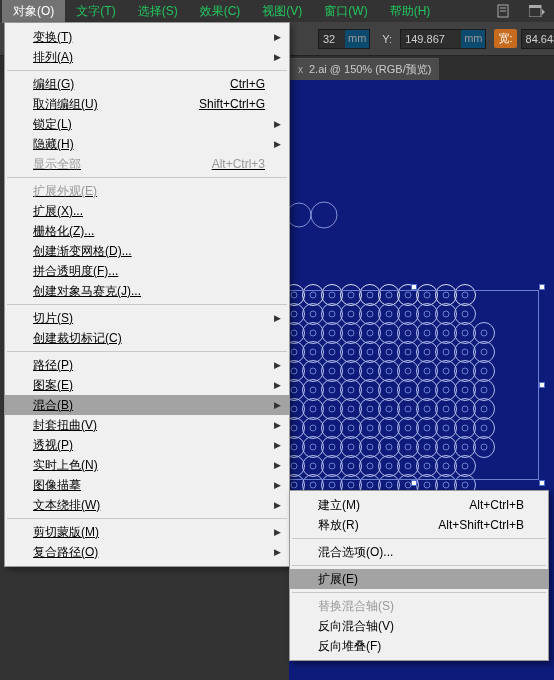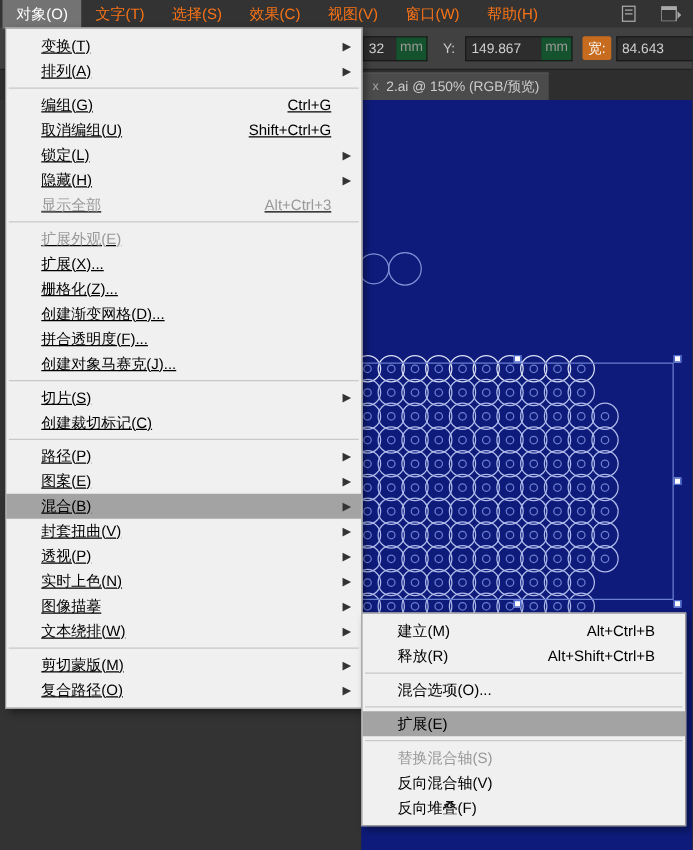--- a/index.html
+++ b/index.html
@@ -15,21 +15,21 @@
   }
   .menubar {
     display: flex;
     height: 22px;
     background: #333333;
     align-items: center;
     padding-left: 2px;
   }
   .menubar-item {
     padding: 3px 11px;
-    color: #f97316;
+    color: #22c55e;
     cursor: default;
   }
   .menubar-item.active {
     background: #737373;
     color: #fff;
   }
   .menubar-spacer { flex: 1; }
   .menubar-icon {
     width: 22px; height: 18px;
     margin: 0 6px;
@@ -60,21 +60,21 @@
     color: #d0d0d0;
     font-size: 11px;
     padding: 2px 4px;
     width: 62px;
     height: 20px;
   }
   .control-unit {
     color: #999;
     margin-right: 4px;
     font-size: 11px;
-    background:#14532d;
+    background:#0c4a6e;
     padding:2px 3px;
     height:20px;
     border:1px solid #1a1a1a;
     border-left:none;
     margin-left:-5px;
   }
   .tab-bar {
     height: 24px;
     background: #2e2e2e;
     display: flex;
@@ -194,21 +194,21 @@
   <div class="menubar-icon">
     <svg width="16" height="12" viewBox="0 0 16 12">
         <rect x="0" y="0" width="12" height="12" fill="none" stroke="#aaa"></rect>
         <rect x="0" y="0" width="12" height="3" fill="#aaa"></rect>
         <path d="M13 4 L16 7 L13 10 Z" fill="#aaa"></path>
       </svg>
   </div>
 </div>
 
 <div class="control-bar">
-  <input class="control-input" style="width: 28px;" value="32">
+  <input class="control-input" style="width: 28px; margin-left: 28px;" value="32">
   <span class="control-unit">mm</span>
   <span class="control-label">Y:</span>
   <input class="control-input" value="149.867" style="">
   <span class="control-unit">mm</span>
   <span class="control-label orange">宽:</span>
   <input class="control-input" value="84.643" style="">
   <span class="control-unit">mm</span>
 </div>
 
 <div class="row-divider"></div>

